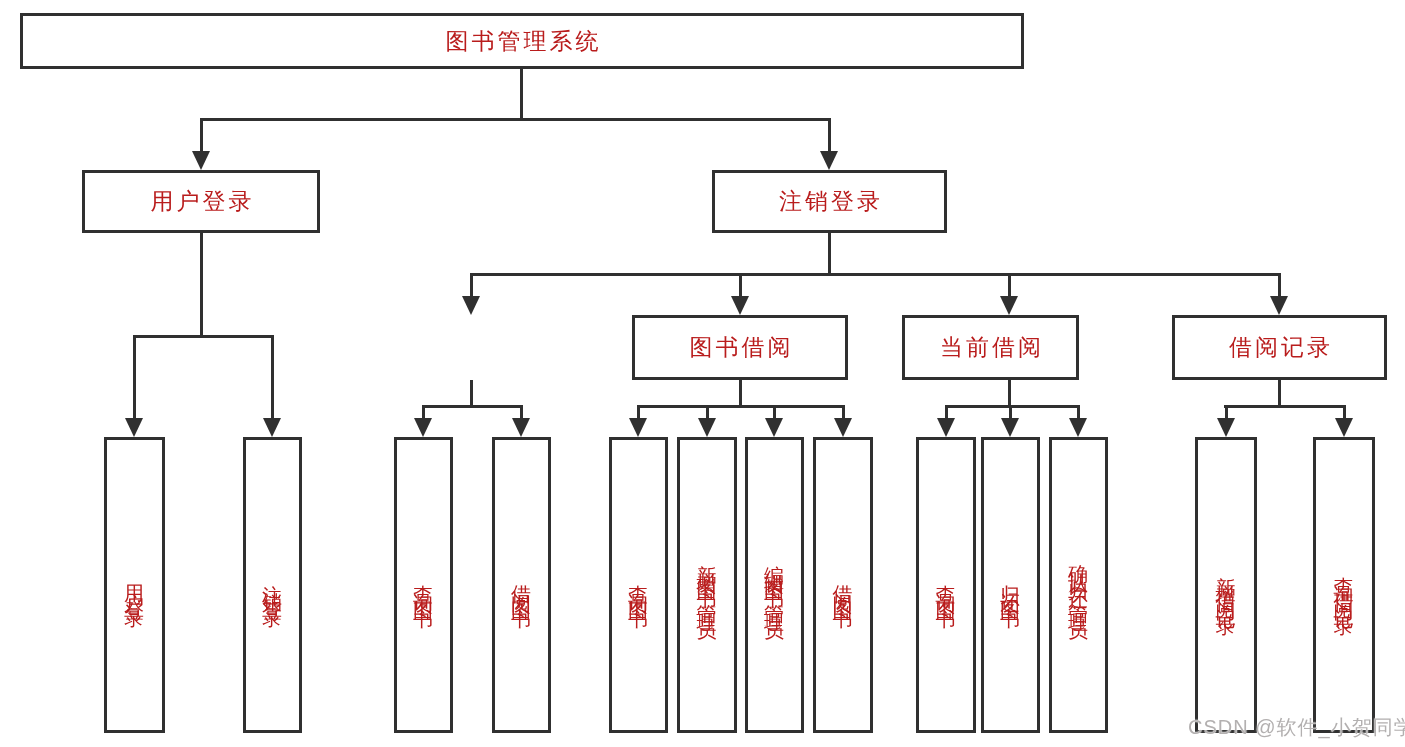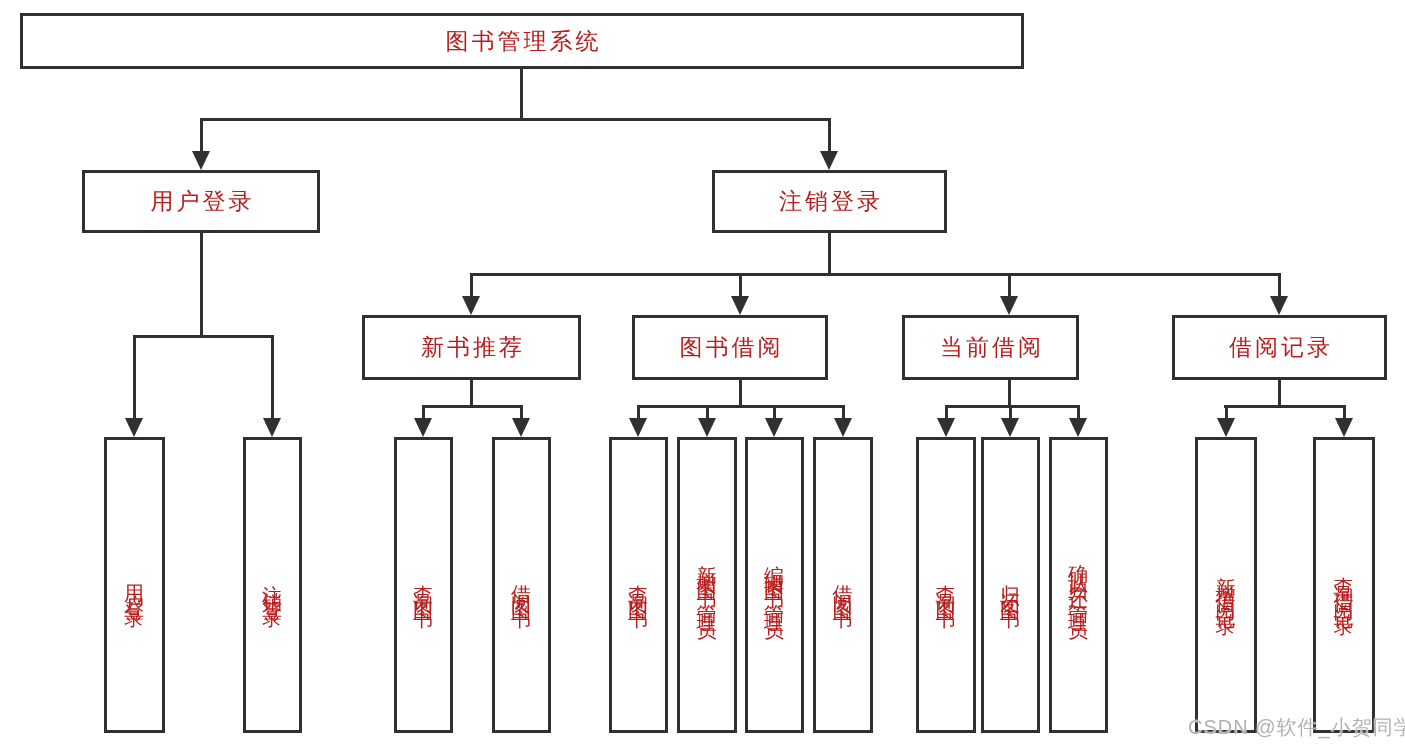--- a/index.html
+++ b/index.html
@@ -58,22 +58,21 @@
   <div class="hline" style="left:470px;top:273px;width:811px"></div>
   <div class="vline" style="left:470px;top:273px;height:25px"></div>
   <div class="arrowhead" style="left:462px;top:296px"></div>
   <div class="vline" style="left:739px;top:273px;height:25px"></div>
   <div class="arrowhead" style="left:731px;top:296px"></div>
   <div class="vline" style="left:1008px;top:273px;height:25px"></div>
   <div class="arrowhead" style="left:1000px;top:296px"></div>
   <div class="vline" style="left:1278px;top:273px;height:25px"></div>
   <div class="arrowhead" style="left:1270px;top:296px"></div>
 
-  <div class="box hbox" style="left:362px;top:315px;width:219px;height:65px">新书推荐</div>
-  <div class="box hbox" style="left:632px;top:315px;width:196px;height:65px">图书借阅</div>
+  <div class="box hbox" style="left:632px;top:315px;width:216px;height:65px">图书借阅</div>
   <div class="box hbox" style="left:902px;top:315px;width:177px;height:65px">当前借阅</div>
   <div class="box hbox" style="left:1172px;top:315px;width:215px;height:65px">借阅记录</div>
 
   <div class="vline" style="left:470px;top:380px;height:28px"></div>
   <div class="vline" style="left:739px;top:380px;height:28px"></div>
   <div class="vline" style="left:1008px;top:380px;height:28px"></div>
   <div class="vline" style="left:1278px;top:380px;height:28px"></div>
 
   <div class="hline" style="left:422px;top:405px;width:101px"></div>
   <div class="hline" style="left:637px;top:405px;width:208px"></div>

